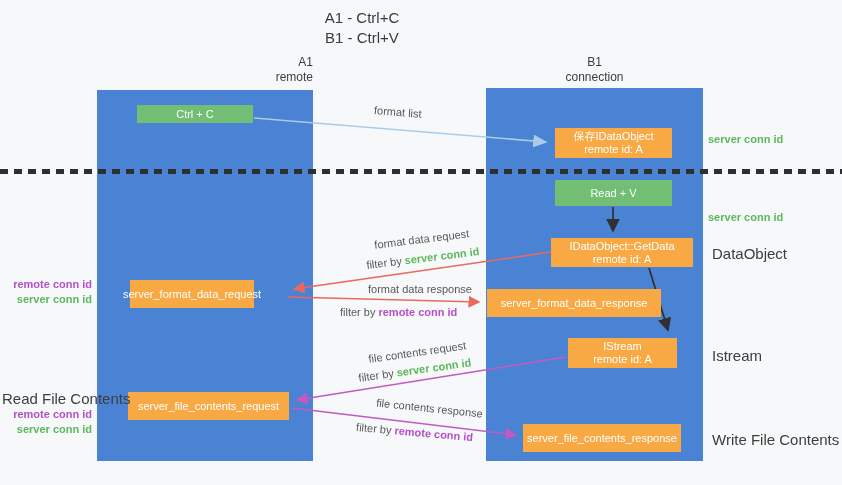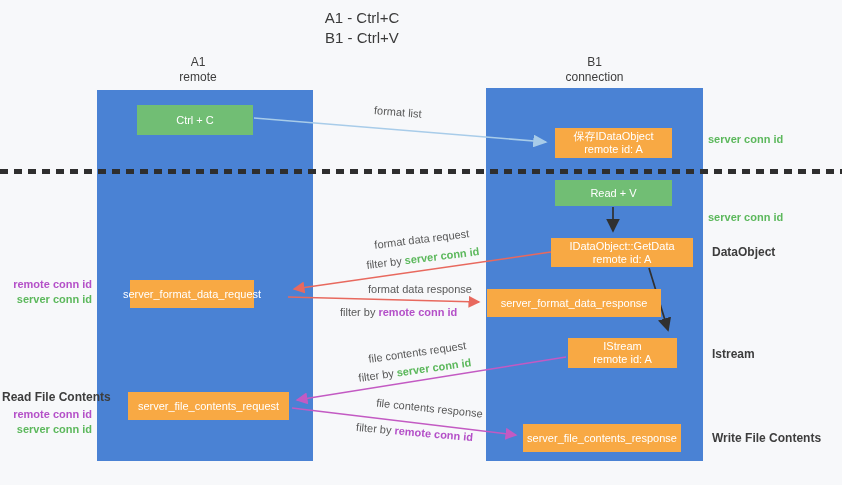--- a/index.html
+++ b/index.html
@@ -8,38 +8,38 @@
     position:relative; width:842px; height:485px;
     background:#f7f8fa; overflow:hidden;
     font-family:"Liberation Sans", sans-serif;
     color:#3d3d3d;
   }
   
   .title { position:absolute; left:0; top:8px; width:724px; text-align:center;
            font-size:15px; line-height:20px; color:#3a3a3a; }
   
   .hdr { position:absolute; text-align:center; font-size:12px; line-height:15px; color:#3d3d3d; }
-  .hdr-left  { left:90px;  top:55px; width:216px; }
+  .hdr-left  { left:97px;  top:55px; width:216px;text-align:right; }
   .hdr-right { left:486px; top:55px; width:217px; }
   
   .col { position:absolute; background:#4a82d4; }
   .col-left  { left:97px;  top:90px; width:216px; height:371px; }
   .col-right { left:486px; top:88px; width:217px; height:373px; }
   
   .dots { position:absolute; left:0; top:169px; width:842px; height:5px;
           background:repeating-linear-gradient(90deg,#2e2e2e 0 8px, transparent 8px 14px); }
   
   #arrows { position:absolute; left:0; top:0; width:842px; height:485px; z-index:3; }
   
   .node { position:absolute; z-index:4; color:#fff; font-size:11px; text-align:center;
           display:flex; flex-direction:column; align-items:center; justify-content:center;
           line-height:13px; }
   .green  { background:#71be74; }
   .orange { background:#f8a944;text-align:right; }
-  .ctrl-c   { left:137px; top:105px; width:116px; height:30px; }
+  .ctrl-c   { left:137px; top:105px; width:116px; height:18px; }
   .save-obj { left:555px; top:128px; width:117px; height:30px; }
   .ctrl-v   { left:555px; top:180px; width:117px; height:26px; }
   .getdata  { left:551px; top:238px; width:142px; height:29px; }
   .fmt-req  { left:130px; top:280px; width:124px; height:28px; }
   .fmt-resp { left:487px; top:289px; width:174px; height:28px; }
   .istream  { left:568px; top:338px; width:109px; height:30px; }
   .file-req { left:128px; top:392px; width:161px; height:28px; }
   .file-resp{ left:523px; top:424px; width:158px; height:28px; }
   
   .lbl { position:absolute; z-index:5; font-size:11px; color:#595959; white-space:nowrap; }
@@ -51,21 +51,21 @@
   .l-fresp  { left:368px; top:283px; }
   .l-fresp2 { left:340px; top:306px; }
   .l-fcr  { left:368px; top:346px; transform:rotate(-8deg); }
   .l-fcr2 { left:358px; top:364px; transform:rotate(-8deg); }
   .l-fcresp  { left:376px; top:402px; transform:rotate(6deg); }
   .l-fcresp2 { left:356px; top:426px; transform:rotate(5deg); }
   
   .ann { position:absolute; z-index:5; font-size:11px; white-space:nowrap; }
   .ann-green  { color:#5cb85c; font-weight:bold; }
   .ann-purple { color:#b450c8; font-weight:bold; }
-  .ann-dark   { color:#3d3d3d; font-size:12px;font-weight:bold; }
+  .ann-dark   { color:#3d3d3d; font-size:15px; }
   .a-sc-top { left:708px; top:133px; }
   .a-sc-mid { left:708px; top:211px; }
   .a-dataobject { left:712px; top:245px; }
   .a-istream    { left:712px; top:347px; }
   .a-write      { left:712px; top:431px; }
   .left-block { position:absolute; z-index:5; left:2px; width:90px; text-align:right;
                 line-height:15px; font-size:11px; }
   .lb-1 { top:277px; }
   .a-read { left:2px; top:390px; width:90px; text-align:right; }
   .lb-2 { top:407px; }

